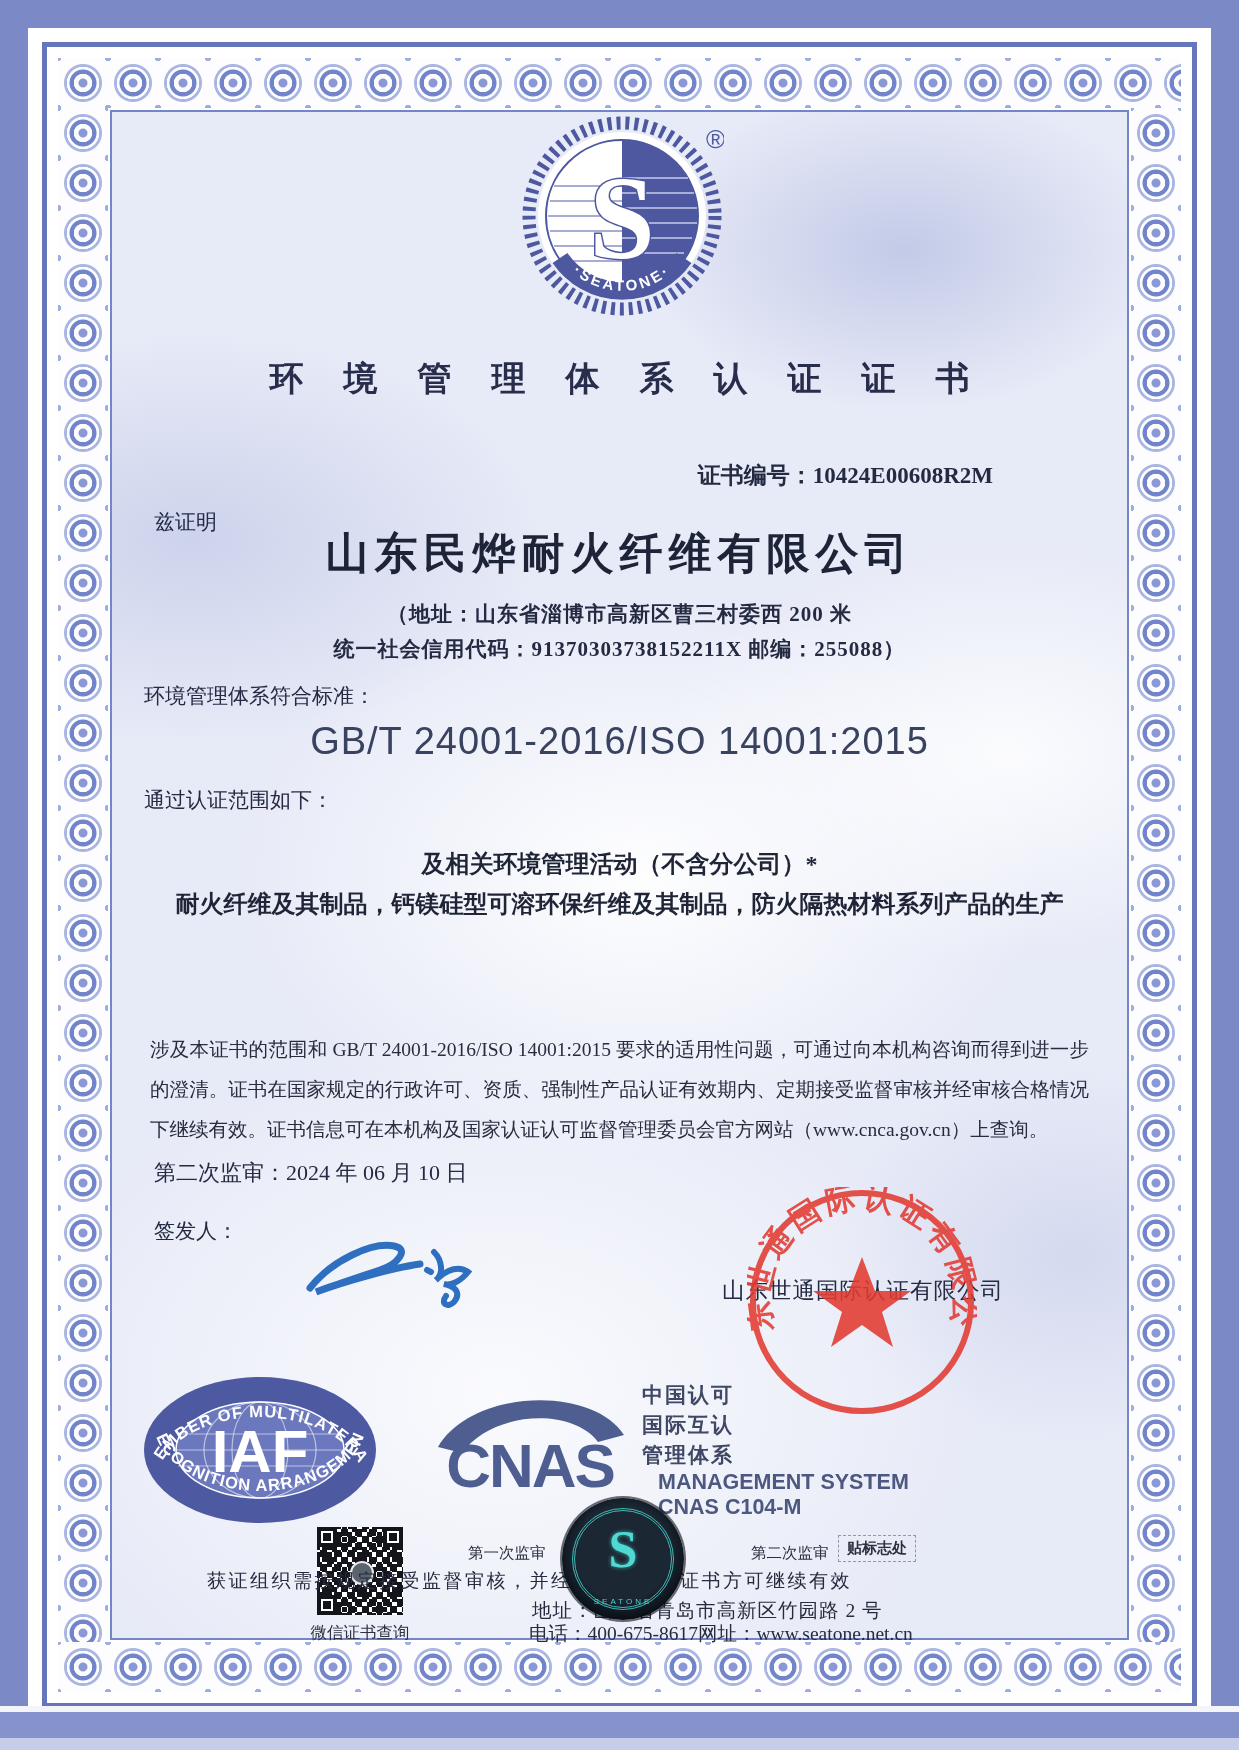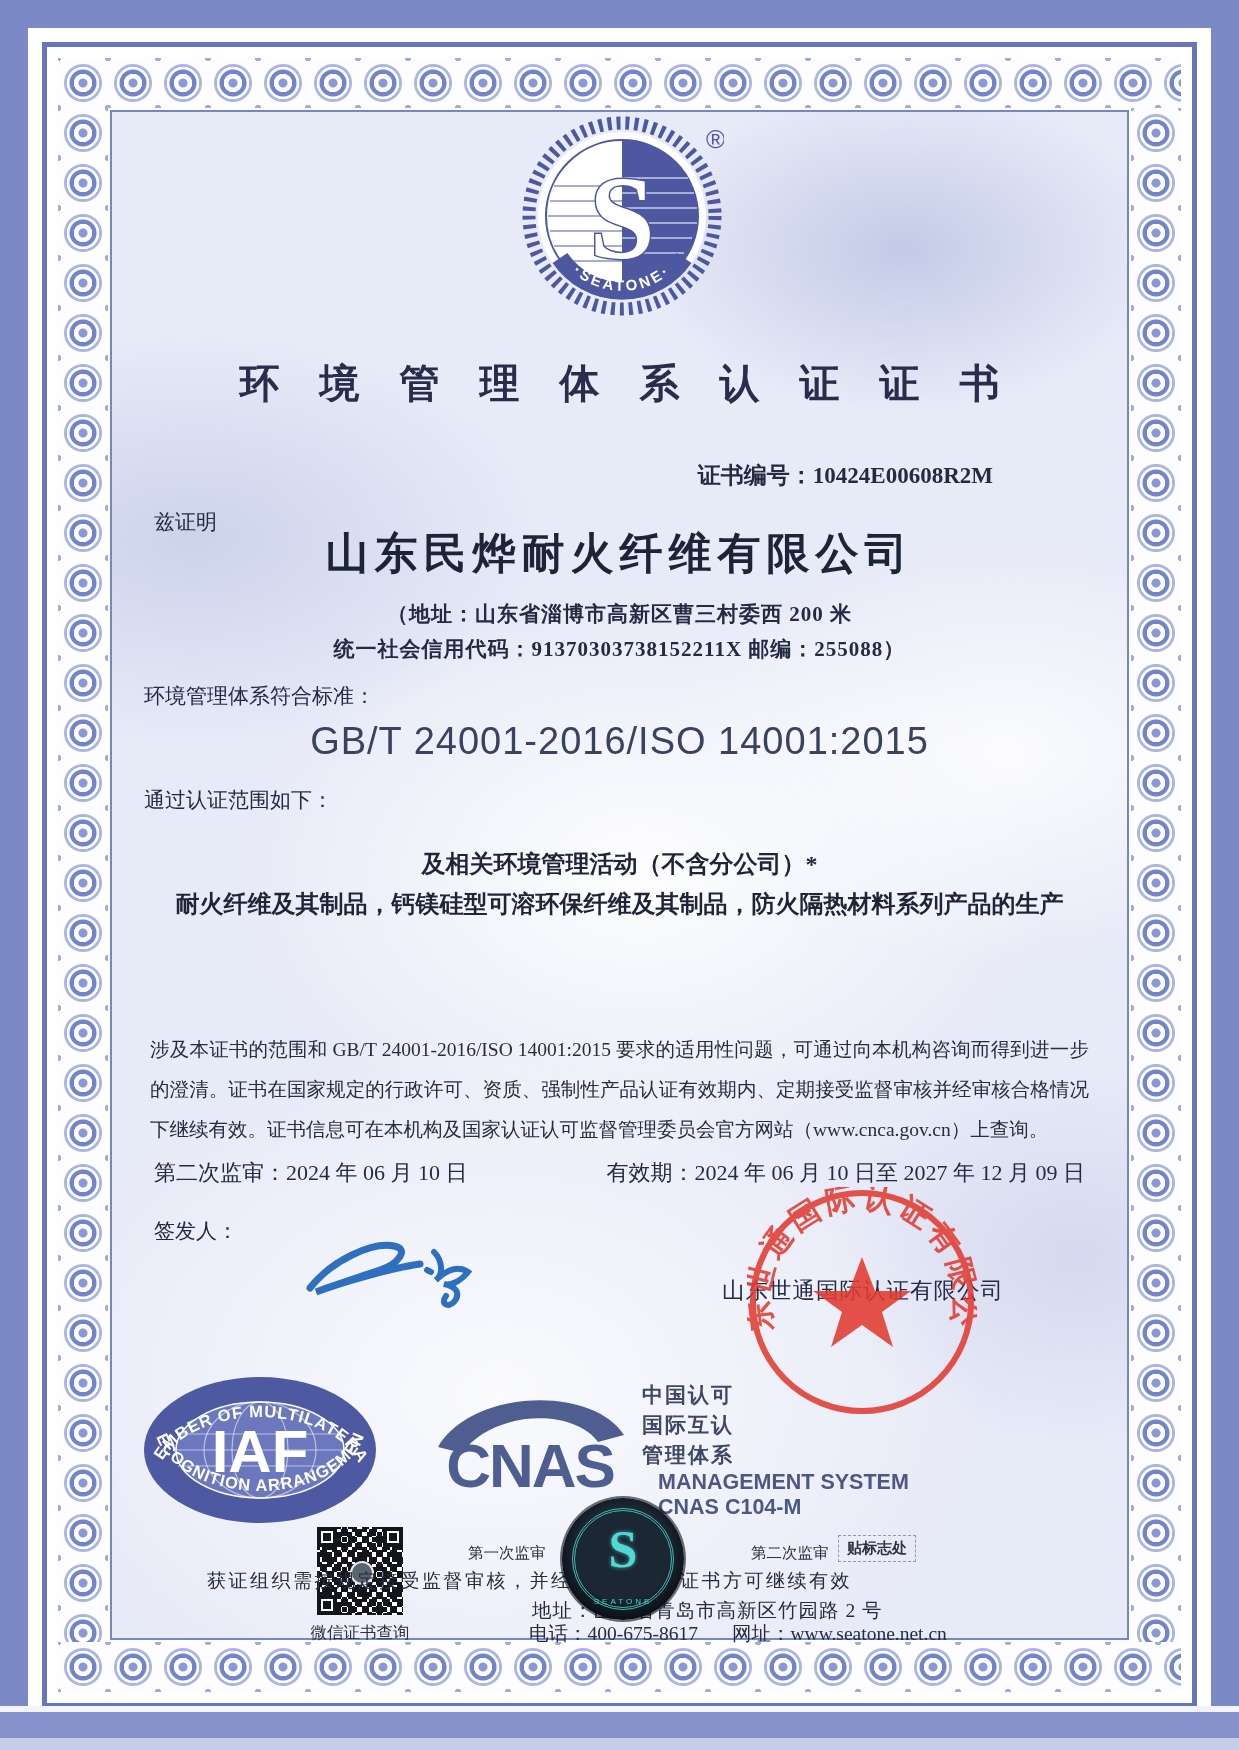--- a/index.html
+++ b/index.html
@@ -34,21 +34,21 @@
       radial-gradient(ellipse 560px 330px at 8% 28%, rgba(183,192,226,.55), transparent 62%),
       radial-gradient(ellipse 620px 430px at 52% 50%, rgba(255,255,255,.95), transparent 66%),
       radial-gradient(ellipse 520px 320px at 88% 42%, rgba(255,255,255,.85), transparent 66%),
       radial-gradient(ellipse 700px 520px at 38% 84%, rgba(255,255,255,.8), transparent 70%),
       radial-gradient(ellipse 400px 300px at 95% 75%, rgba(183,192,226,.4), transparent 62%);
     background-color:#e7eaf7;
   }
   .abs{position:absolute;}
   .center{left:0;right:0;text-align:center;}
 
-  .title{top:244px;font-size:40px;font-weight:bold;letter-spacing:40px;padding-left:40px;color:#272d4a;}
+  .title{top:244px;font-size:34px;font-weight:bold;letter-spacing:40px;padding-left:40px;color:#272d4a;}
   .certno{top:348px;right:134px;font-size:23px;font-weight:bold;}
   .attest{left:42px;top:396px;font-size:21px;}
   .company{top:413px;font-size:43px;font-weight:bold;letter-spacing:6px;color:#1e2438;}
   .addr{top:488px;font-size:21px;font-weight:bold;letter-spacing:1px;}
   .credit{top:523px;font-size:21px;font-weight:bold;letter-spacing:1px;}
   .label-line{left:32px;font-size:21px;}
   .standard{top:608px;font-size:38px;font-family:Liberation Sans, sans-serif;color:#39425f;letter-spacing:1px;}
   .scope{top:732px;font-size:24px;font-weight:bold;line-height:40px;color:#1f2537;}
   .legal{top:918px;left:38px;right:38px;font-size:19.5px;line-height:40px;text-align:justify;color:#272c3f;}
   .dates{top:1046px;left:0;right:0;display:flex;font-size:22px;padding:0 42px;box-sizing:border-box;}
@@ -68,21 +68,21 @@
   .qr .finder i{position:absolute;inset:2px;background:#14151a;display:block;}
   .qr .f1{left:0;top:0;} .qr .f2{right:0;top:0;} .qr .f3{left:0;bottom:0;}
   .qr .qr-logo{position:absolute;left:33px;top:34px;width:20px;height:20px;border-radius:50%;background:#5a646e;border:2px solid #e8e8e8;}
   .qr-caption{left:196px;top:1510px;width:104px;text-align:center;font-size:16.5px;color:#2c3040;}
   .audit{font-size:15.5px;color:#2c3040;}
   .a1{left:356px;top:1431px;}
   .a2{left:639px;top:1431px;}
   .sticker-box{left:726px;top:1423px;font-size:15px;color:#2c3040;border:1px dashed #9298ab;padding:3px 8px;font-weight:bold;}
   .note{left:95px;top:1456px;width:735px;font-size:19px;letter-spacing:2.5px;color:#262b3d;}
   .addr2{left:420px;top:1485px;font-size:19.5px;letter-spacing:1px;color:#262b3d;}
-  .phoneweb{left:417px;top:1508px;font-size:19.5px;color:#262b3d;display:flex;gap:34px;}
+  .phoneweb{left:417px;top:1508px;font-size:19.5px;color:#262b3d;display:flex;}
   .hologram{left:450px;top:1386px;width:122px;height:122px;border-radius:50%;z-index:4;
     background:radial-gradient(circle at 50% 45%, #1b2733 0 52%, #060a10 78%);
     box-shadow:0 0 0 2px rgba(10,14,20,.6);}
   .hologram .ring{position:absolute;inset:10px;border-radius:50%;border:3px double #49d6ce;opacity:.85;}
   .hologram .s{position:absolute;left:0;right:0;top:22px;text-align:center;font-size:52px;font-weight:bold;color:#4fd9d2;font-family:"Liberation Serif",serif;text-shadow:0 0 4px rgba(80,220,210,.7);}
   .hologram .brand{position:absolute;left:0;right:0;bottom:14px;text-align:center;font-size:8px;letter-spacing:3px;color:#49d6ce;font-family:"Liberation Sans",sans-serif;}
   .edge-band{position:absolute;left:0;right:0;bottom:0;height:44px;background:linear-gradient(to bottom,#f3f5fb 0 14%, #8592cb 14% 72%, #c6cde8 72%);}
   .logo-wrap{left:408px;top:0;width:204px;height:206px;}
   svg text{font-family:"Liberation Sans","DejaVu Sans",sans-serif;}
   svg .serif{font-family:"Liberation Serif","DejaVu Serif",serif;}
@@ -144,21 +144,20 @@
 
   <div class="abs center scope">
     <div>及相关环境管理活动（不含分公司）*</div>
     <div>耐火纤维及其制品，钙镁硅型可溶环保纤维及其制品，防火隔热材料系列产品的生产</div>
   </div>
 
   <div class="abs legal">涉及本证书的范围和 GB/T 24001-2016/ISO 14001:2015 要求的适用性问题，可通过向本机构咨询而得到进一步的澄清。证书在国家规定的行政许可、资质、强制性产品认证有效期内、定期接受监督审核并经审核合格情况下继续有效。证书信息可在本机构及国家认证认可监督管理委员会官方网站（www.cnca.gov.cn）上查询。</div>
 
   <div class="abs dates">
     <div><span>第二次监审：</span><span>2024 年 06 月 10 日</span></div>
-    <div class="right"><span>有效期：</span><span>2024 年 06 月 10 日至 2027 年 12 月 09 日</span></div>
   </div>
 
   <div class="abs signer">签发人：</div>
 
   <svg class="abs sig" width="210" height="90" viewBox="0 0 210 90">
     <path d="M8,58 C30,30 70,12 92,16 C108,19 96,34 78,40 C60,46 30,56 14,62 C40,52 90,38 118,34" fill="none" stroke="#2e6fc0" stroke-width="7" stroke-linecap="round"></path>
     <path d="M132,22 C140,30 142,44 134,50 C146,38 158,36 166,42 C158,52 148,56 142,54 C152,56 160,62 152,72 C146,78 138,74 144,66" fill="none" stroke="#2e6fc0" stroke-width="6" stroke-linecap="round"></path>
     <path d="M125,40 l4,2" stroke="#2e6fc0" stroke-width="6" stroke-linecap="round"></path>
   </svg>
 

